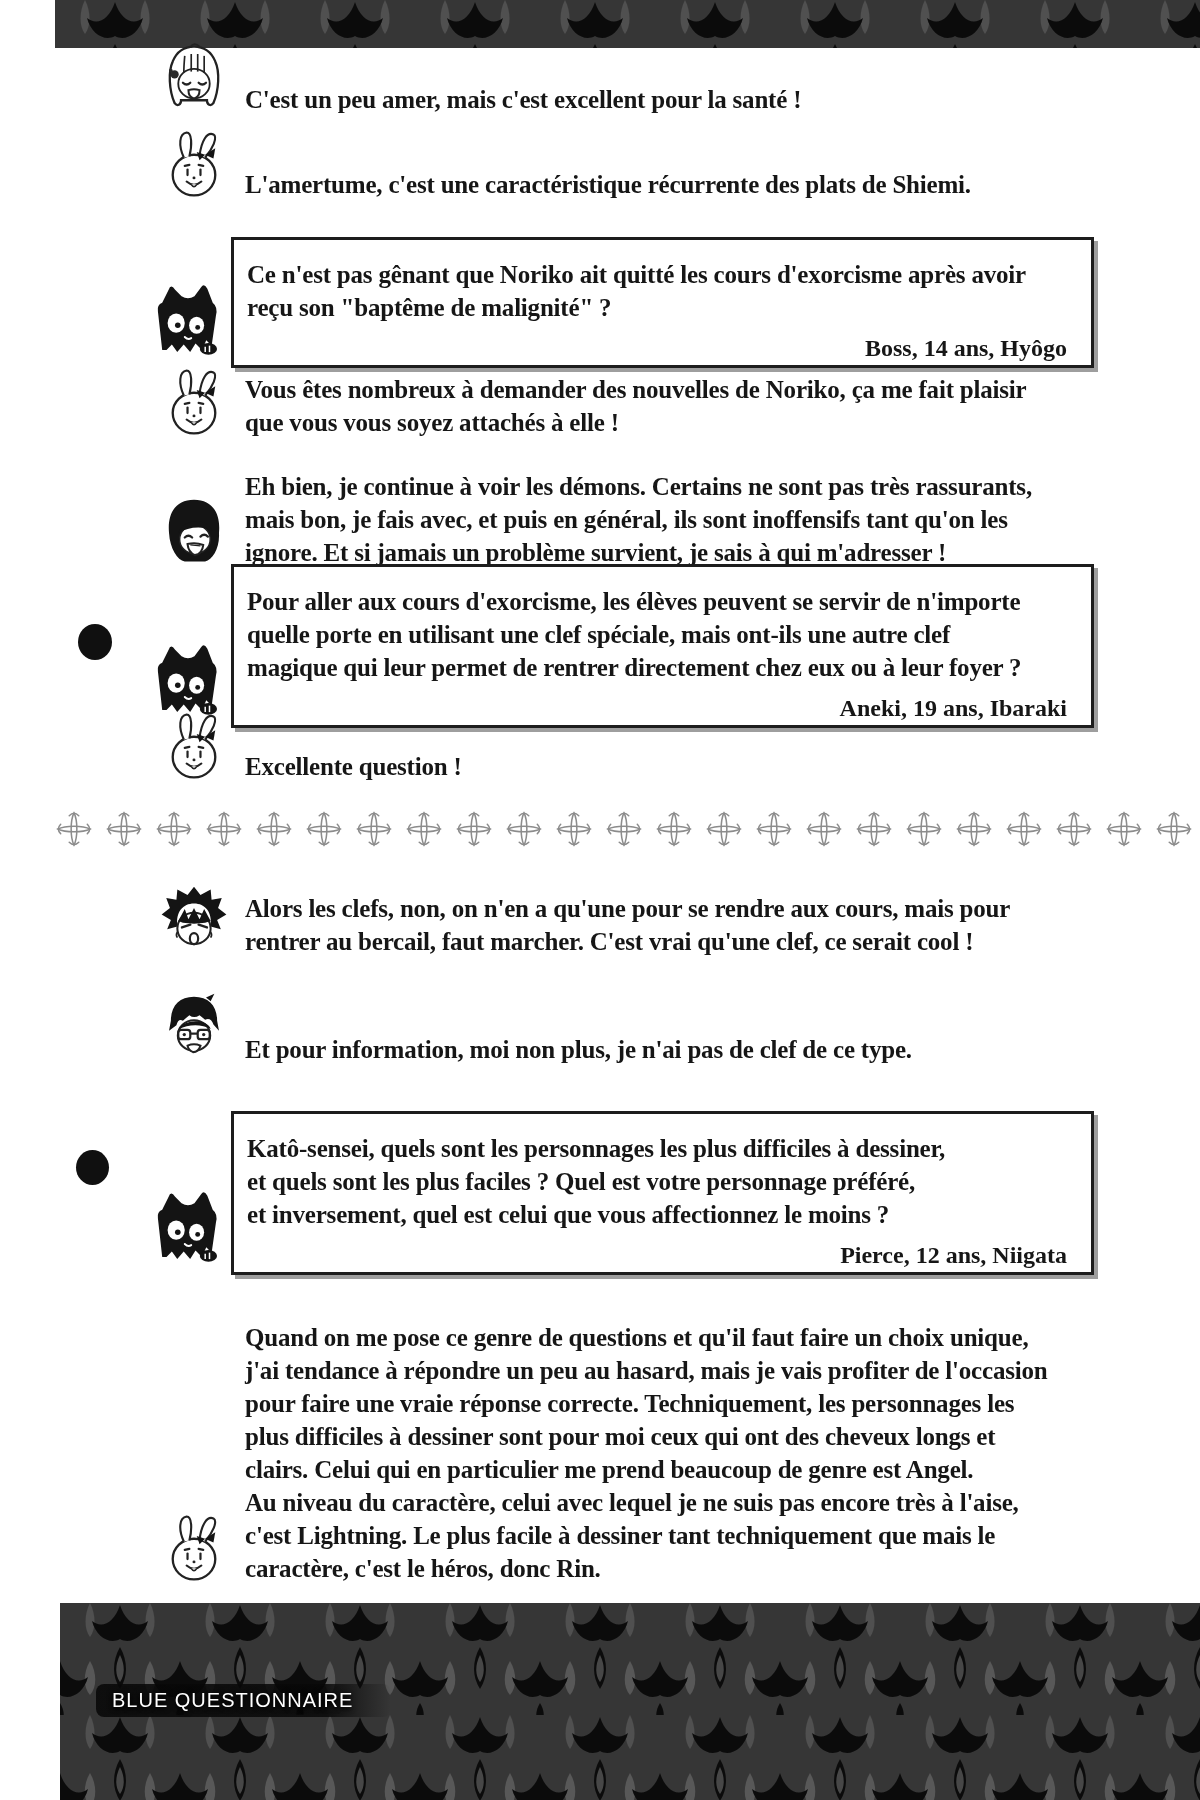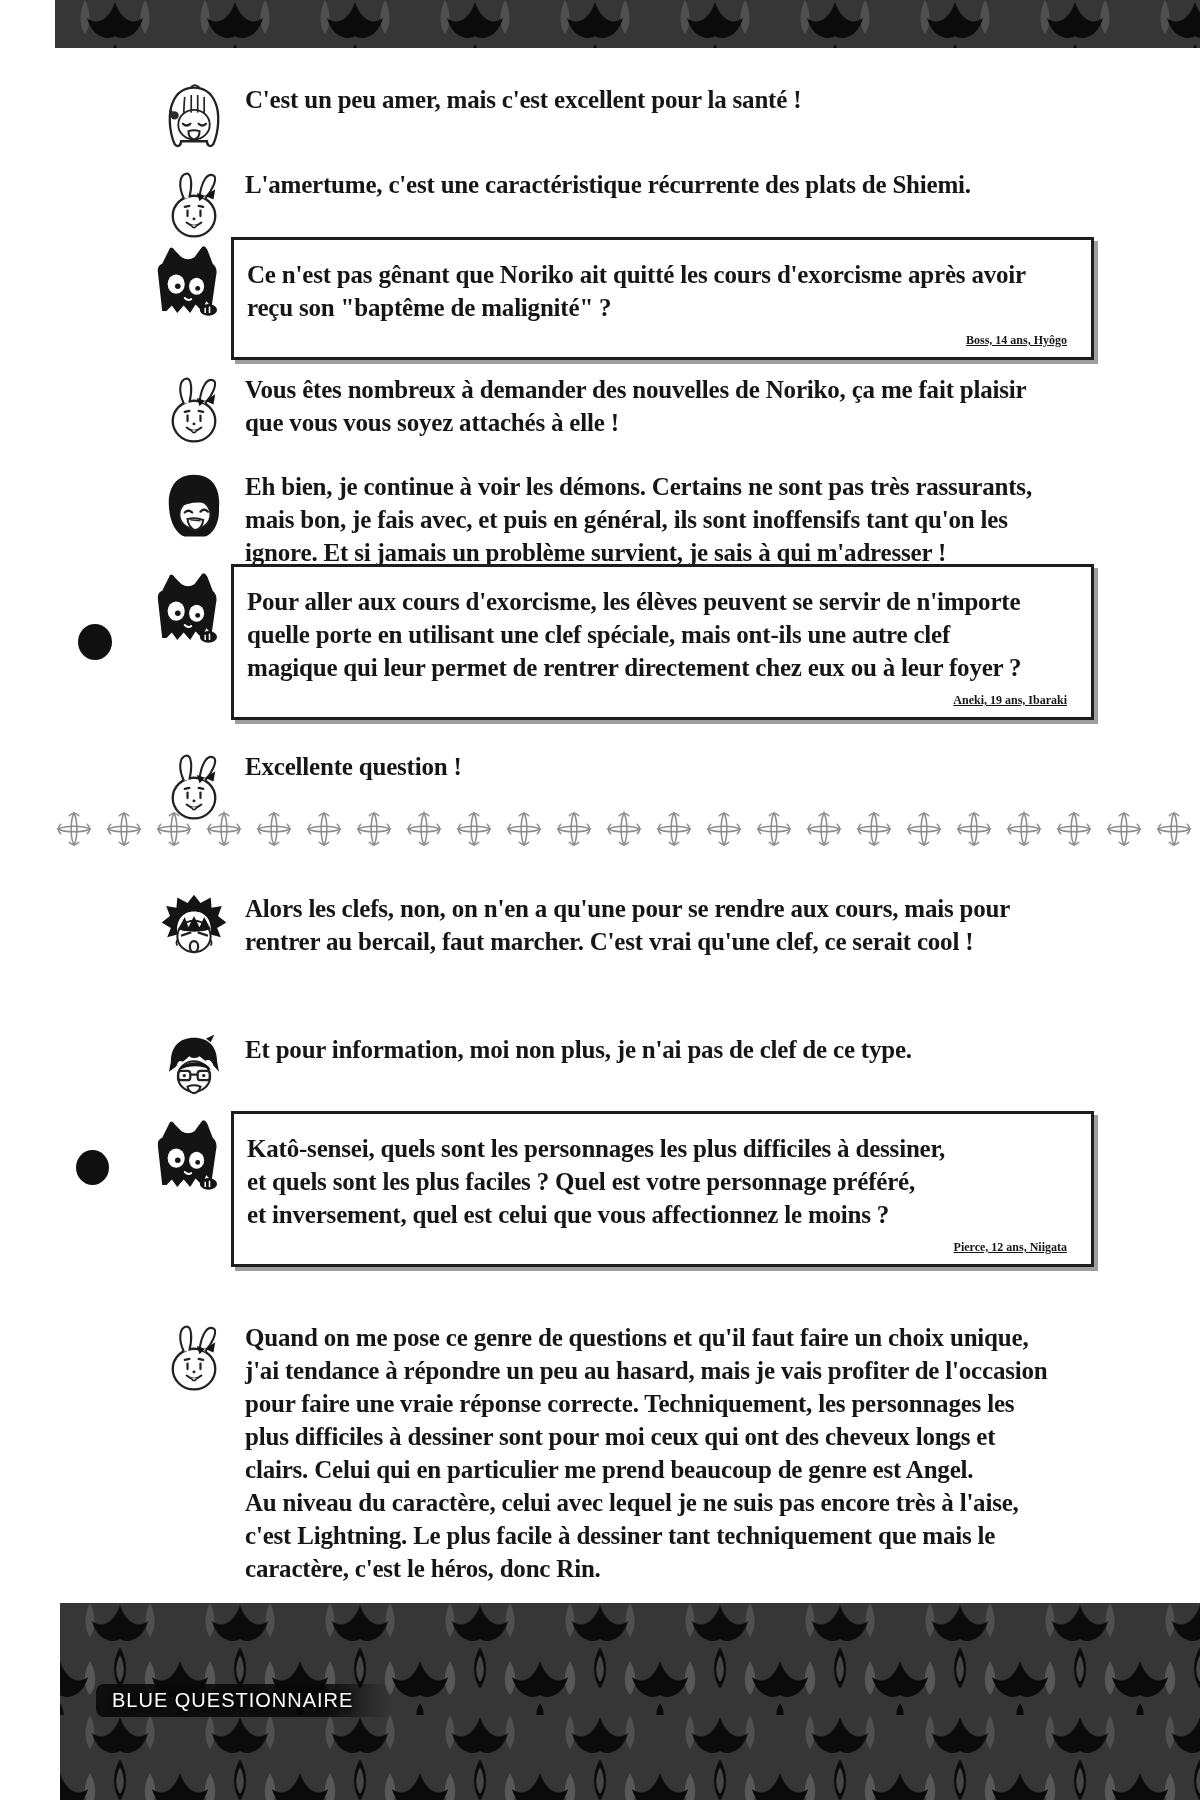--- a/index.html
+++ b/index.html
@@ -17,43 +17,43 @@
     font-family:"Liberation Sans", sans-serif;
     font-weight:normal; font-size:20px; letter-spacing:1px; color:#ffffff;
     padding:5px 38px 5px 16px;
     background:linear-gradient(90deg, rgba(8,8,8,0.88) 0%, rgba(8,8,8,0.85) 78%, rgba(8,8,8,0) 100%);
     border-radius:8px;
     text-shadow:0 0 6px #000, 0 2px 4px #000;
   }
   
   .row{
     position:absolute; left:145px; right:0;
-    display:flex; align-items:flex-start;
+    display:flex; align-items:flex-end;
   }
   .avatar{
     flex:0 0 100px; width:100px;
     display:flex; justify-content:flex-end; align-items:center;
     padding-right:14px; box-sizing:border-box;
   }
   .avatar svg{ width:74px; height:74px; }
   .avatar.big svg{ width:92px; height:92px; }
   .avatar.big{ margin-right:-14px; }
   .content{ flex:0 0 auto; }
   .line{
     font-weight:bold; font-size:25px; line-height:33px;
     white-space:nowrap; letter-spacing:-0.2px;
   }
   .qbox{
     width:828px; border:3px solid #1d1d1d; background:#fff;
     box-shadow:4px 4px 0 rgba(40,40,40,0.45);
     padding:18px 16px 4px 13px;
   }
   .attrib{
-    font-weight:bold; font-size:12px; line-height:26px;
-    text-align:right; padding-right:8px; margin-top:3px;text-decoration:underline;
+    font-weight:bold; font-size:24px; line-height:26px;
+    text-align:right; padding-right:8px; margin-top:11px;
   }
   .bullet{
     position:absolute; background:#101010; border-radius:50%;
   }
   .ornament-row{ position:absolute; left:55px; top:810px; width:1145px; height:40px; overflow:hidden;}
 </style>
 </head>
 <body>
 
 <svg width="0" height="0" style="position:absolute" aria-hidden="true">

